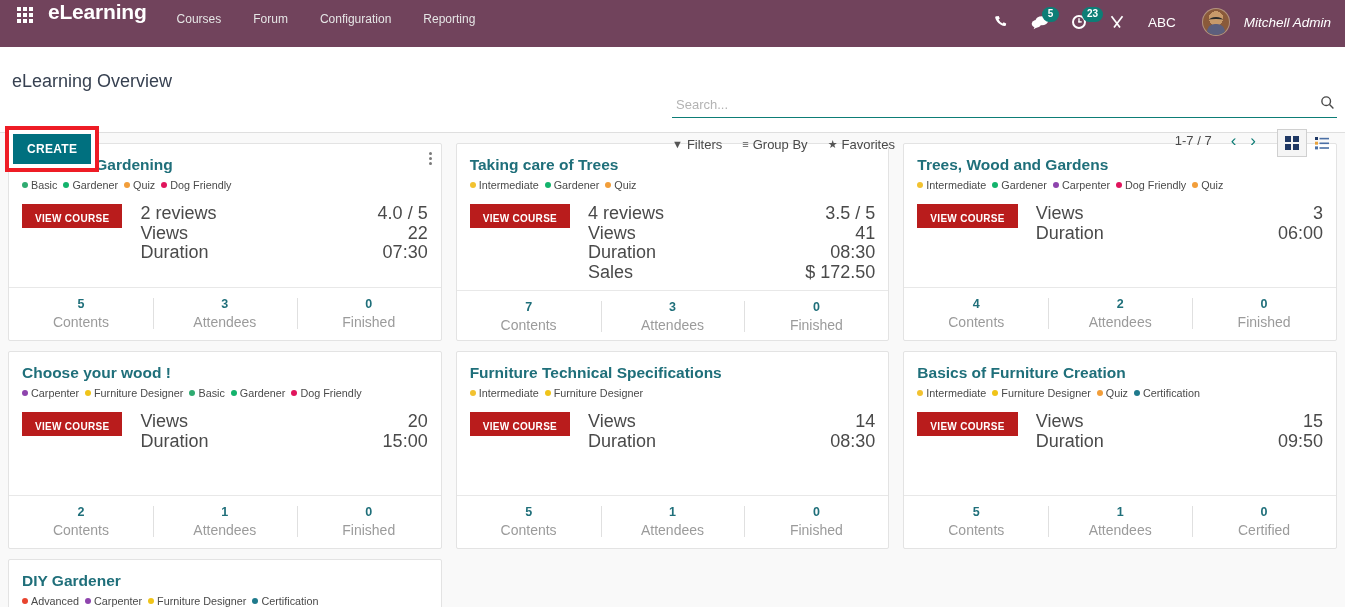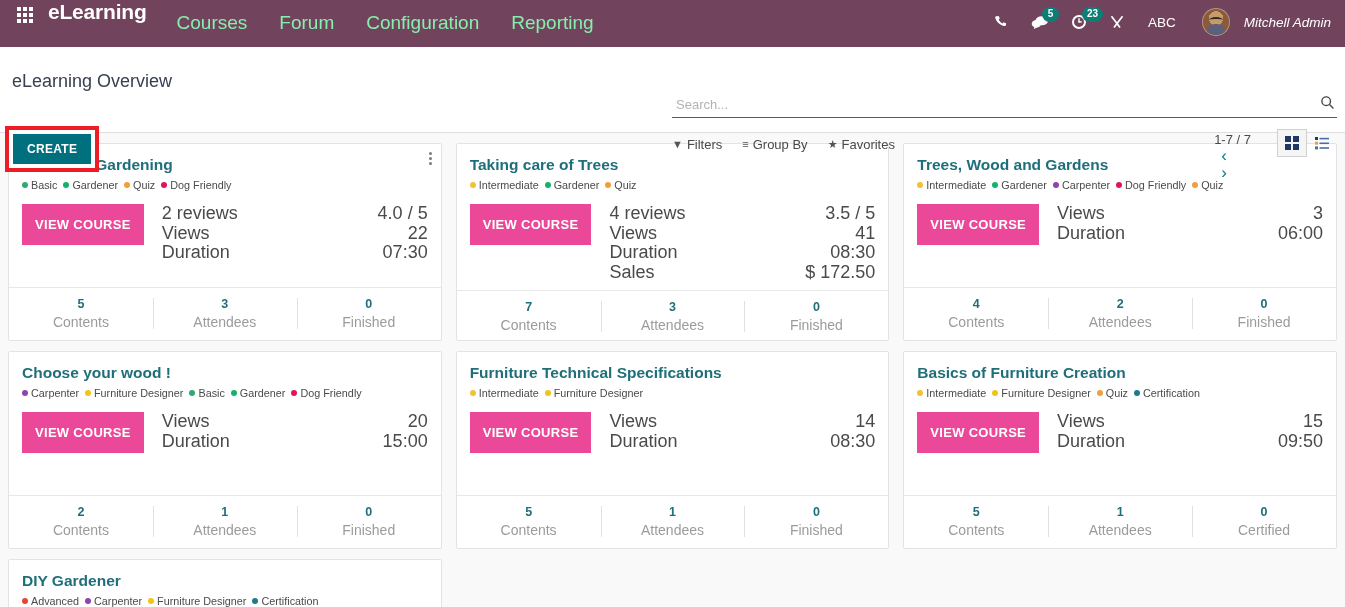--- a/index.html
+++ b/index.html
@@ -13,21 +13,21 @@
   
   .navbar {
     height: 47px; background: #71435c; display: flex; align-items: flex-start;
     padding: 0 12px 0 8px; color: #fff; position: relative;
   }
   .apps-btn { width: 34px; height: 30px; display:flex; align-items:center; justify-content:center; cursor:pointer; }
   .apps-grid { display: grid; grid-template-columns: repeat(3, 4px); grid-template-rows: repeat(3, 4px); gap: 2px; }
   .apps-grid i { background: #fff; display:block; width:4px; height:4px; }
   .brand { font-size: 21px; font-weight: bold; letter-spacing: -0.2px; margin: 0 14px 0 6px; color:#fff; cursor:pointer; }
   .nav-menu { display: flex; align-items: center; gap: 0; }
-  .nav-item { font-size: 19px; padding: 12px 16px; color: #86efac; cursor: pointer; white-space: nowrap; }
+  .nav-item { font-size: 12px; padding: 12px 16px; color: #e5e5e5; cursor: pointer; white-space: nowrap; }
   .nav-right { position: absolute; right: 0; top: 0; height: 44px; display: flex; align-items: center; gap: 0; padding-right: 6px;}
   .nav-icon { position: relative; padding: 0 11px; cursor: pointer; display:flex; align-items:center; height:44px; }
   .nav-icon svg { display:block; }
   .badge {
     position: absolute; top: 7px; left: 22px; background: #0d7d76; color: #fff;
     font-size: 10px; font-weight: bold; border-radius: 9px; padding: 1px 5px 2px; min-width: 17px;
     text-align: center; line-height: 12px;
   }
   .nav-text { font-size: 13.5px; padding: 0 12px; cursor:pointer; }
   .user-area { display: flex; align-items: center; gap: 14px; padding: 0 8px 0 14px; cursor:pointer;font-style:italic; }
@@ -53,21 +53,21 @@
   .search-row { display:flex; align-items:center; border-bottom: 1px solid #0d7d76; padding-bottom: 3px; }
   .search-input {
     flex: 1; border: none; outline: none; font-size: 13px; color: #333;
     font-family: "Liberation Sans", sans-serif; padding: 2px 0 2px 4px; background: transparent;
   }
   .search-input::placeholder { color: #b3b3b3; }
   .search-icon { color: #4a4a4a; padding-right: 2px; cursor:pointer; }
   .filter-row { display: flex; align-items: center; margin-top: 11px; position: relative; height: 30px; }
   .filter-btn { font-size: 13px; color: #4a4a4a; margin-right: 20px; cursor: pointer; display:flex; align-items:center; gap:4px; white-space:nowrap;}
   .filter-btn .gl { font-size: 11px; color: #555; }
-  .pager { position: absolute; right: 74px; top: 3px; display: flex; gap: 0; flex-direction: column; }
+  .pager { position: absolute; right: 74px; top: 3px; display: flex; align-items: center; gap: 0; }
   .pager-count { font-size: 13px; color: #4a4a4a; margin-right: 12px; white-space:nowrap; }
   .pager-arrow { color: #0d7d76; font-size: 17px; padding: 0 7px; cursor: pointer; line-height: 1; }
   .view-switch { position: absolute; right: 0; top: 0; display: flex; align-items: center; }
   .vbtn { width: 30px; height: 28px; display:flex; align-items:center; justify-content:center; cursor:pointer; }
   .vbtn.active { background: #f5f5f5; border: 1px solid #d0d0d0; }
 
   
   .kanban {
     padding: 10px 8px; display: grid; grid-template-columns: repeat(3, 1fr);
     gap: 10px 14px; background: #f9f9f9; height: 477px; overflow: hidden; align-content: start;
@@ -78,22 +78,22 @@
   }
   .card-body { padding: 11px 13px 8px; flex: 1; position: relative; }
   .card-menu { position: absolute; right: 9px; top: 8px; cursor: pointer; line-height: 0; }
   .card-menu i { display:block; width: 3px; height: 3px; background: #7a7a7a; border-radius: 50%; margin-bottom: 2px; }
   .card-title { font-size: 15.5px; color: #1f6f7a; font-weight: bold; line-height: 1.25; }
   .tags { margin-top: 5px; font-size: 10.8px; color: #4a4a4a; display: flex; flex-wrap: wrap; align-items: center; gap: 0 3px; }
   .tag { display: inline-flex; align-items: center; gap: 3px; white-space: nowrap; margin-right: 3px; }
   .dot { width: 6px; height: 6px; border-radius: 50%; display: inline-block; }
   .card-main { display: flex; margin-top: 13px; align-items: flex-start; }
   .btn-view {
-    background: #ec4899; color: #fff; border: none; font-size: 13px; font-weight: bold;
-    padding: 9px 13px; cursor: pointer; letter-spacing: .3px; white-space: nowrap; height: 41px;
+    background: #b91c1c; color: #fff; border: none; font-size: 10px; font-weight: bold;
+    padding: 9px 13px; cursor: pointer; letter-spacing: .3px; white-space: nowrap; height: 24px;
   }
   .stats { flex: 1; margin-left: 18px; }
   .stat-row { display: flex; justify-content: space-between; font-size: 18px; color: #4a4a4a; line-height: 19.5px; }
   .stat-row .v { color: #4a4a4a; }
   .card-footer { display: flex; border-top: 1px solid #e8e8e8; padding: 8px 0 9px; }
   .fstat { flex: 1; text-align: center; position: relative; }
   .fstat + .fstat::before {
     content: ""; position: absolute; left: 0; top: 2px; bottom: 2px; width: 1px; background: #e0e0e0;
   }
   .fstat .num { font-size: 12.5px; color: #1f6f7a; font-weight: bold; line-height: 17px; }

